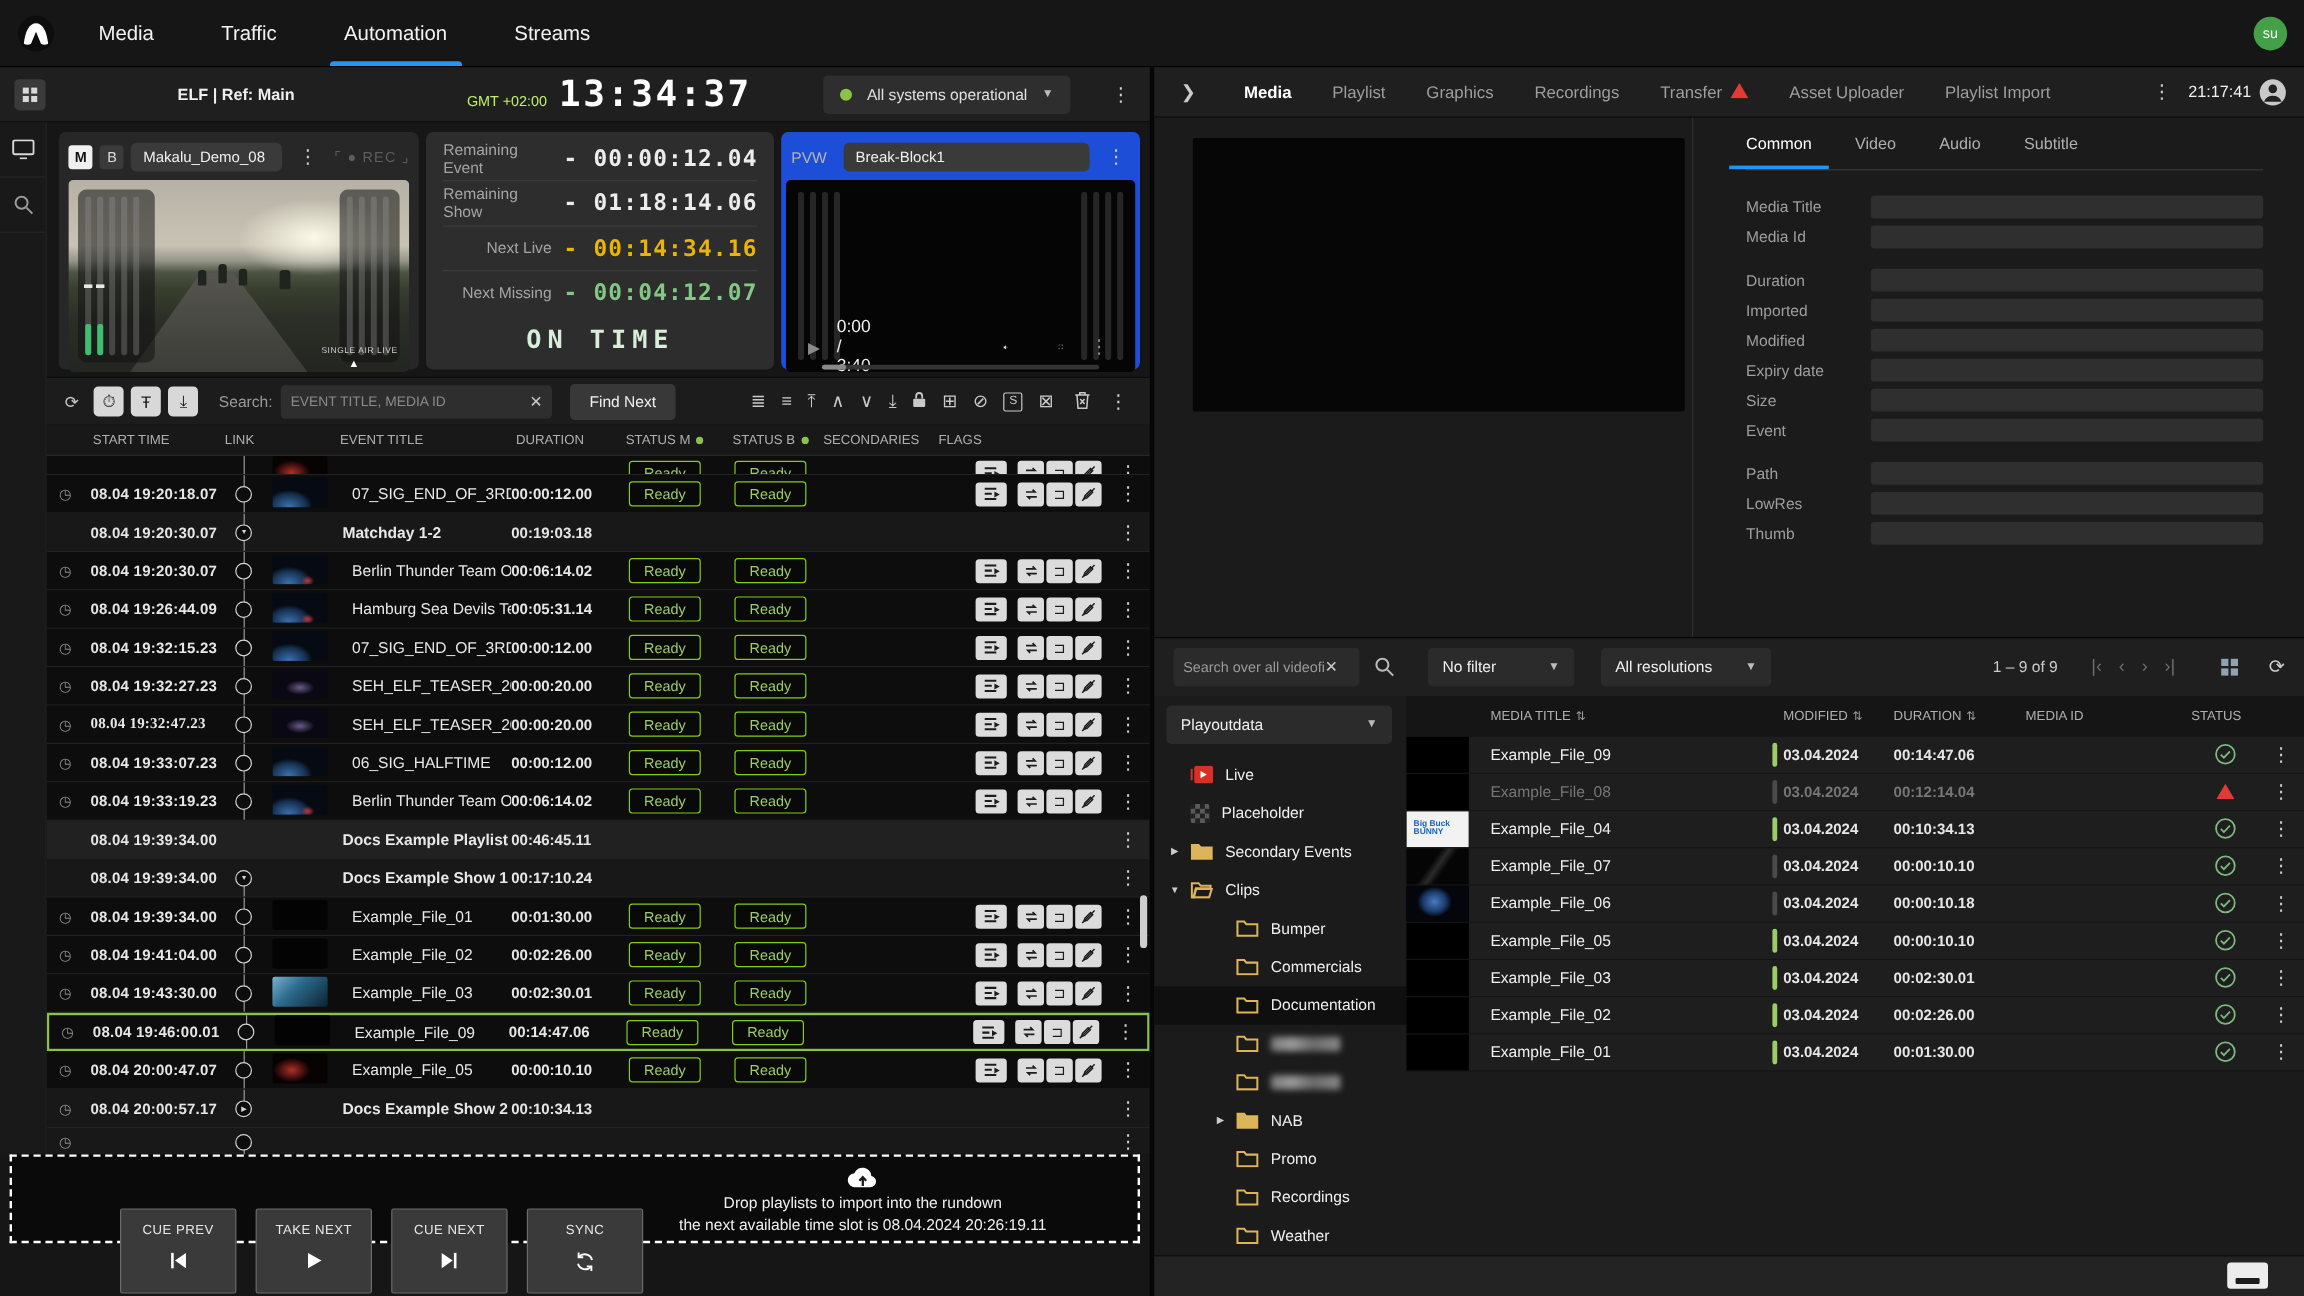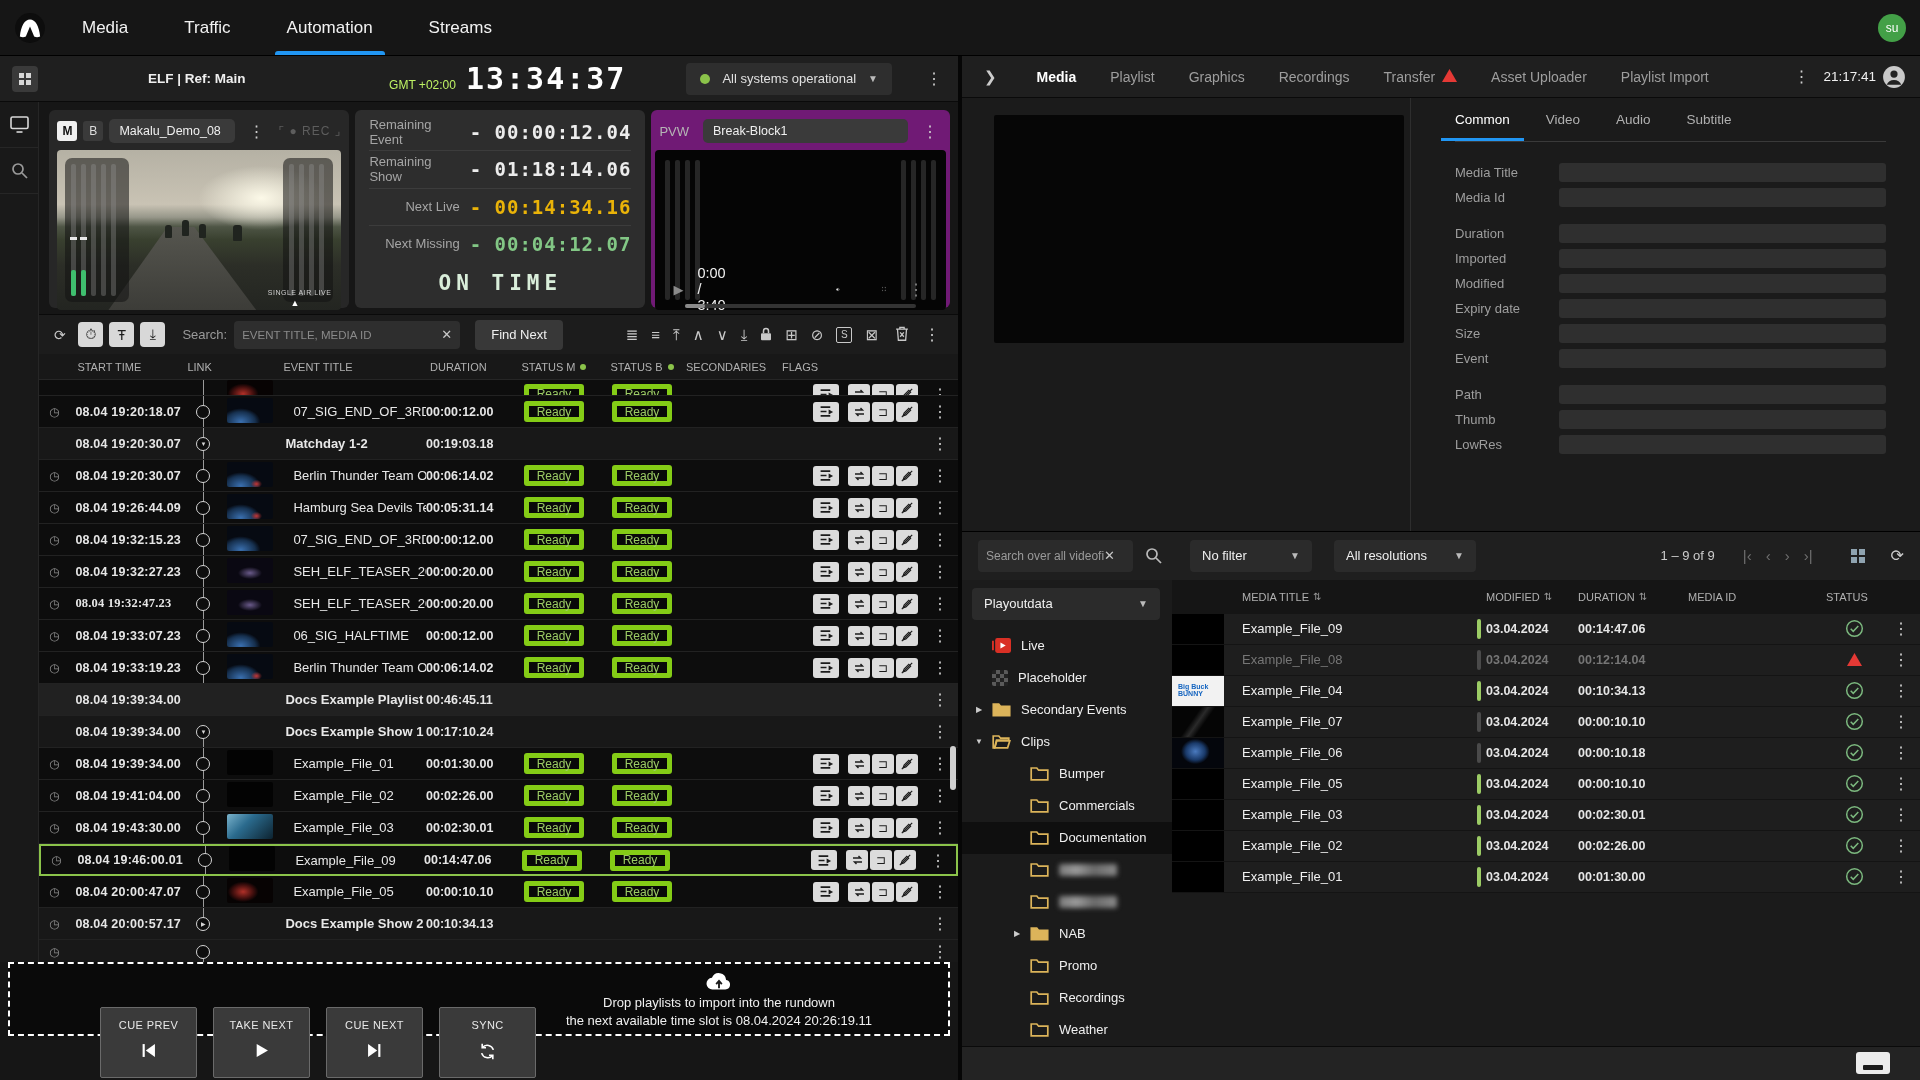--- a/index.html
+++ b/index.html
@@ -67,21 +67,21 @@
 
   
   #count-card { width:290px; padding:4px 14px; display:flex; flex-direction:column; background:#2d2d2d; border-radius:6px; }
   .cd-row { flex:1; display:flex; align-items:center; justify-content:flex-end; gap:10px; border-bottom:1px solid #3c3c3c; }
   .cd-row:last-of-type { border-bottom:none; }
   .cd-label { color:#a5a5a5; font-size:13px; }
   .cd-val { font-family:"DejaVu Sans Mono", monospace; font-weight:bold; font-size:19px; letter-spacing:1px; white-space:nowrap; }
   #ontime { height:42px; display:flex; align-items:center; justify-content:center; color:#d9eeda; font-family:"DejaVu Sans Mono", monospace; font-weight:bold; font-size:21px; letter-spacing:5px; }
 
   
-  #pvw-card { flex:1; padding:6px 4px; background:#701a75; }
+  #pvw-card { flex:1; padding:6px 4px; background:#1d4ed8; }
   #pvw-label { color:#b5b5b5; font-size:13px; margin:0 8px 0 4px; }
   #pvw-select { width:205px; }
   #pvw-player { position:relative; height:160px; margin-top:4px; background:#050505; border-radius:4px; overflow:hidden; }
   .pvw-meter { position:absolute; top:10px; bottom:10px; display:flex; gap:5px; }
   .pvw-meter i { width:5px; background:#262626; border-radius:2px; }
   #pvw-controls { position:absolute; left:0; right:0; bottom:8px; height:26px; display:flex; align-items:center; gap:14px; padding:0 14px 0 18px; }
   #pvw-play { color:#8a8a8a; font-size:13px; }
   #pvw-time { color:#f0f0f0; font-size:14.5px; }
   #pvw-progress { position:absolute; left:30px; right:30px; bottom:2px; height:4px; background:#333; border-radius:2px; }
   #pvw-progress::before { content:""; position:absolute; left:0; width:20px; height:4px; background:#8a8a8a; border-radius:2px; }
@@ -120,21 +120,21 @@
   .rd-thumb { width:46px; height:25px; border-radius:2px; margin-left:8px; }
   .th-planet { background:radial-gradient(26px 18px at 30% 95%, #3a6fae 0%, #16304f 55%, #060a12 75%), #05070c; }
   .th-planet-red { background:radial-gradient(8px 6px at 64% 88%, #c23535, rgba(0,0,0,0) 70%), radial-gradient(26px 18px at 30% 95%, #3a6fae 0%, #16304f 55%, #060a12 75%), #05070c; }
   .th-teaser { background:radial-gradient(16px 8px at 50% 60%, #6a5a8a, rgba(10,8,16,0) 75%), #0a0812; }
   .th-black { background:#030303; }
   .th-sky { background:linear-gradient(135deg,#7ab3cc 0%,#2b6b8e 40%,#0d2330 100%); }
   .th-flame { background:radial-gradient(18px 12px at 35% 55%, #b03028, #3a0d0c 60%, #070303 85%), #070303; }
   .rd-title { padding-left:10px; font-size:13px; color:#e8e8e8; white-space:nowrap; overflow:hidden; }
   .group .rd-title, .playlist .rd-title { padding-left:2px; font-weight:bold; }
   .rd-dur { font-size:12.5px; color:#e6e6e6; font-weight:bold; }
-  .chip { width:60px; height:21px; border:5px solid #84cc16; border-radius:3px; color:#9ccc65; font-size:12px; display:flex; align-items:center; justify-content:center; margin:0 auto; background:rgba(0,0,0,.25); }
+  .chip { width:60px; height:21px; border:1px solid #84cc16; border-radius:3px; color:#9ccc65; font-size:12px; display:flex; align-items:center; justify-content:center; margin:0 auto; background:rgba(0,0,0,.25); }
   .flags { display:flex; align-items:center; justify-content:flex-end; gap:9px; padding-right:4px; }
   .ficon { background:#dcdcdc; border-radius:3px; height:20px; display:flex; align-items:center; justify-content:center; color:#1c1c1c; }
   .ficon.w26 { width:26px; } .ficon.w22 { width:22px; font-size:12px; }
   .fgroup { display:flex; gap:2px; }
   .rd-partial { overflow:hidden; }
   #rd-scroll { position:absolute; right:2px; top:392px; width:6px; height:44px; background:#cfcfcf; border-radius:3px; }
 
   
   #dropzone { position:absolute; left:8px; right:8px; bottom:44px; height:74px; border:2px dashed #fff; background:#0a0a0a; display:flex; flex-direction:column; align-items:center; justify-content:center; gap:3px; padding-left:480px; }
   #dropzone .dz1, #dropzone .dz2 { color:#f0f0f0; font-size:13px; }
@@ -1215,25 +1215,25 @@
             </div>
             <div class="mf-row">
               <span class="mf-label">Event</span>
               <input class="mf-input" readonly="" style="">
             </div>
             <div class="mf-row gap">
               <span class="mf-label">Path</span>
               <input class="mf-input" readonly="" style="">
             </div>
             <div class="mf-row">
+              <span class="mf-label">LowRes</span>
+              <input class="mf-input" readonly="" style="">
+            </div>
+            <div class="mf-row">
               <span class="mf-label">Thumb</span>
-              <input class="mf-input" readonly="" style="">
-            </div>
-            <div class="mf-row">
-              <span class="mf-label">LowRes</span>
               <input class="mf-input" readonly="" style="">
             </div>
           </div>
       </div>
     </div>
 
     <div id="browser">
       <div id="br-toolbar">
         <div id="br-search">
           <input placeholder="Search over all videofi" style="">

